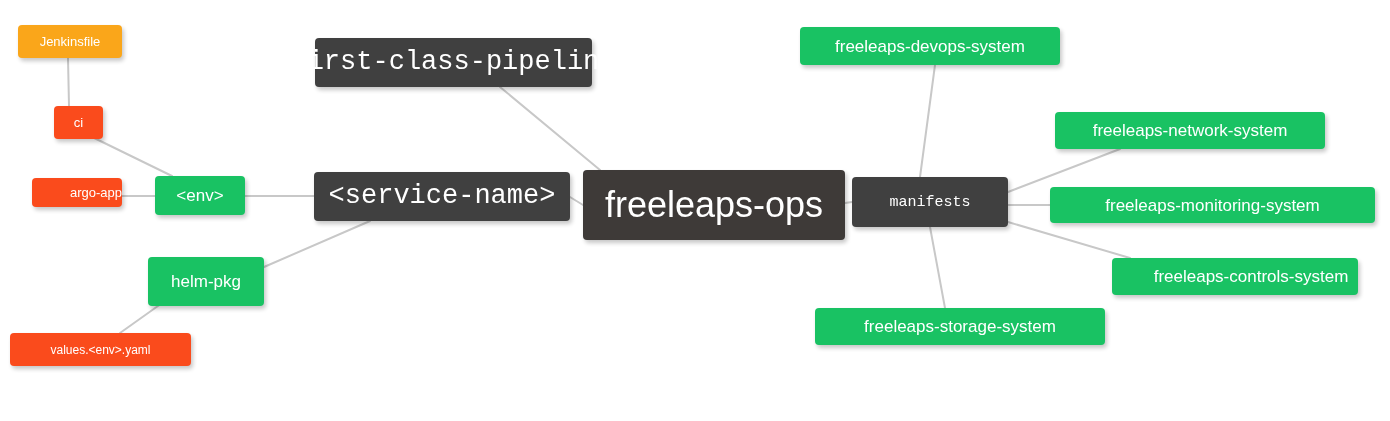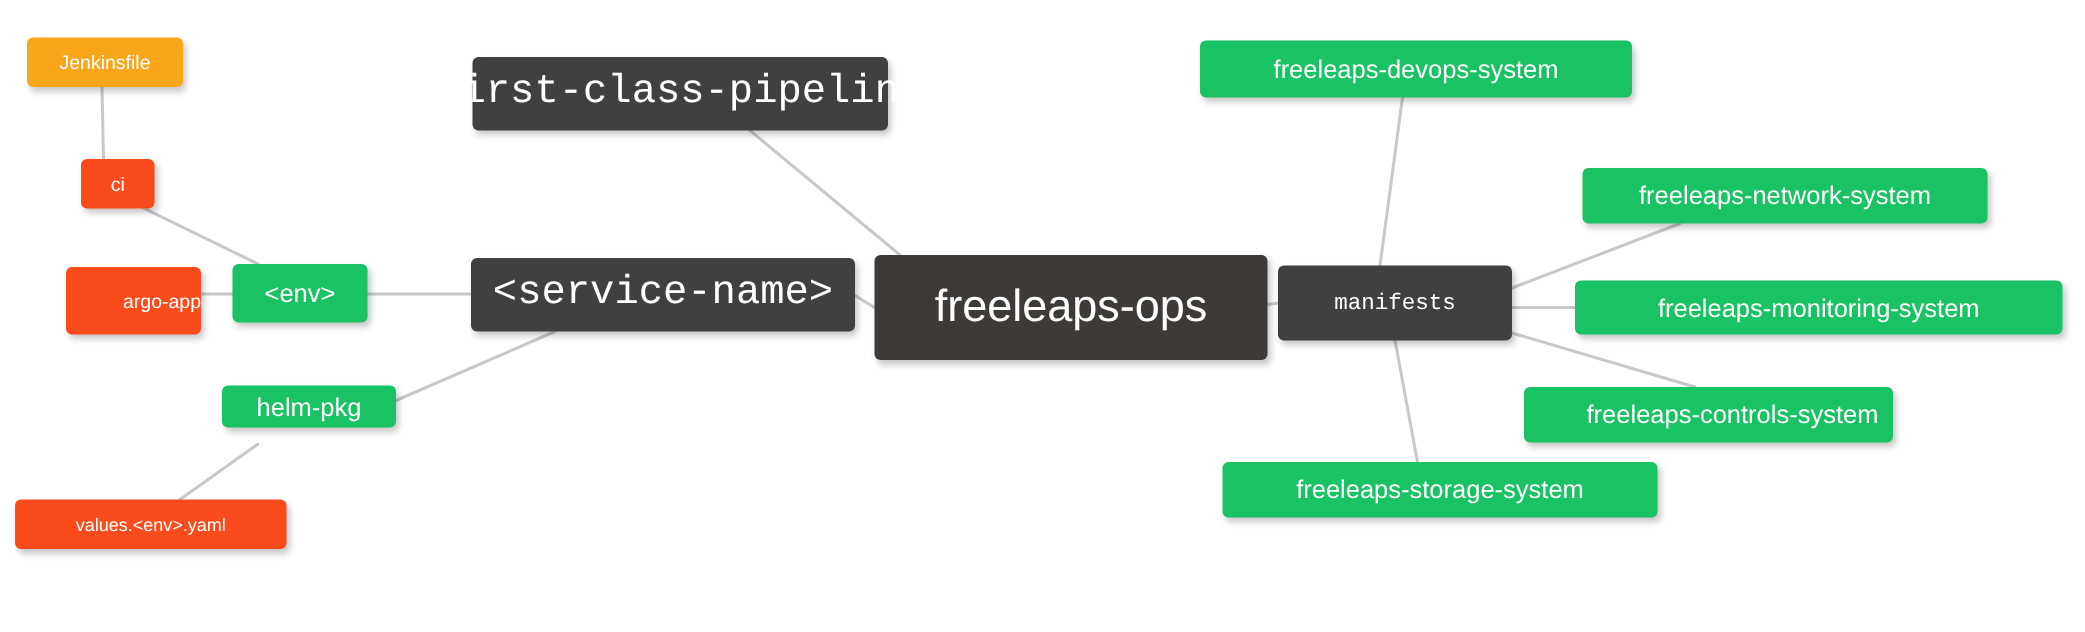--- a/index.html
+++ b/index.html
@@ -38,21 +38,21 @@
     letter-spacing: 0px;
     line-height: 1;
     padding: 0 10px;
   }
   .n-root   { background: #3e3a38; }
   .n-blue   { background: #404040; font-family: Liberation Mono, monospace; }
   .n-green  { background: #19c263; }
   .n-red    { background: #fa4b1c; }
   .n-orange { background: #faa61a; }
 
-  .size-root  { font-size: 30px; align-items: center; }
+  .size-root  { font-size: 36px; align-items: center; }
   .size-l1    { font-size: 27px; }
   .size-l2    { font-size: 15px; }
   .size-l3    { font-size: 17px; }
   .size-xs    { font-size: 13px; }
   .size-xxs   { font-size: 12px; }
 </style>
 </head>
 <body>
 
 <div id="mindmap">
@@ -72,53 +72,53 @@
       <line x1="1008" y1="222" x2="1130" y2="258" stroke="#c8c8c8" stroke-width="2" stroke-linecap="round"></line>
       <line x1="930" y1="227" x2="945" y2="308" stroke="#c8c8c8" stroke-width="2" stroke-linecap="round"></line>
     </svg>
   <div id="node-layer">
       <div class="node n-orange size-xs" style="left: 18px; top: 25px; width: 104px; height: 33px;">
         <span>Jenkinsfile</span>
       </div>
       <div class="node n-red size-xs" style="left: 54px; top: 106px; width: 49px; height: 33px;">
         <span>ci</span>
       </div>
-      <div class="node n-red size-xs" style="left: 44px; top: 178px; width: 90px; height: 45px; padding-left: 48px;">
+      <div class="node n-red size-xs" style="left: 32px; top: 178px; width: 90px; height: 29px; padding-left: 48px;">
         <span>argo-app</span>
       </div>
       <div class="node n-red size-xxs" style="left: 10px; top: 333px; width: 181px; height: 33px;">
         <span>values.&lt;env&gt;.yaml</span>
       </div>
       <div class="node n-green size-l3" style="left: 155px; top: 176px; width: 90px; height: 39px;">
         <span>&lt;env&gt;</span>
       </div>
-      <div class="node n-green size-l3" style="left: 148px; top: 257px; width: 116px; height: 28px;">
+      <div class="node n-green size-l3" style="left: 148px; top: 257px; width: 116px; height: 49px;">
         <span>helm-pkg</span>
       </div>
       <div class="node n-blue size-l1" style="left: 315px; top: 38px; width: 277px; height: 49px;">
         <span>first-class-pipeline</span>
       </div>
       <div class="node n-blue size-l1" style="left: 314px; top: 172px; width: 256px; height: 49px;">
         <span>&lt;service-name&gt;</span>
       </div>
       <div class="node n-root size-root" style="left: 583px; top: 170px; width: 262px; height: 70px;">
         <span>freeleaps-ops</span>
       </div>
       <div class="node n-blue size-l2" style="left: 852px; top: 177px; width: 156px; height: 50px;">
         <span>manifests</span>
       </div>
-      <div class="node n-green size-l3" style="left: 800px; top: 27px; width: 288px; height: 38px;">
+      <div class="node n-green size-l3" style="left: 800px; top: 27px; width: 260px; height: 38px;">
         <span>freeleaps-devops-system</span>
       </div>
       <div class="node n-green size-l3" style="left: 1055px; top: 112px; width: 270px; height: 37px;">
         <span>freeleaps-network-system</span>
       </div>
       <div class="node n-green size-l3" style="left: 1050px; top: 187px; width: 325px; height: 36px;">
         <span>freeleaps-monitoring-system</span>
       </div>
-      <div class="node n-green size-l3" style="left: 1016px; top: 258px; width: 246px; height: 37px; padding-left: 42px;">
+      <div class="node n-green size-l3" style="left: 1112px; top: 258px; width: 246px; height: 37px; padding-left: 42px;">
         <span>freeleaps-controls-system</span>
       </div>
       <div class="node n-green size-l3" style="left: 815px; top: 308px; width: 290px; height: 37px;">
         <span>freeleaps-storage-system</span>
       </div>
     </div>
 </div>
 
 </body></html>

